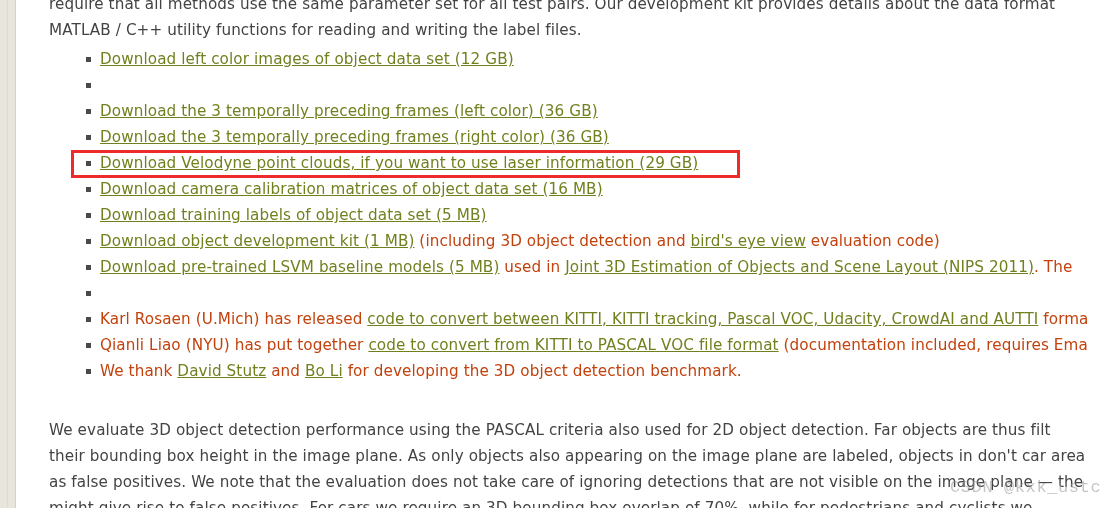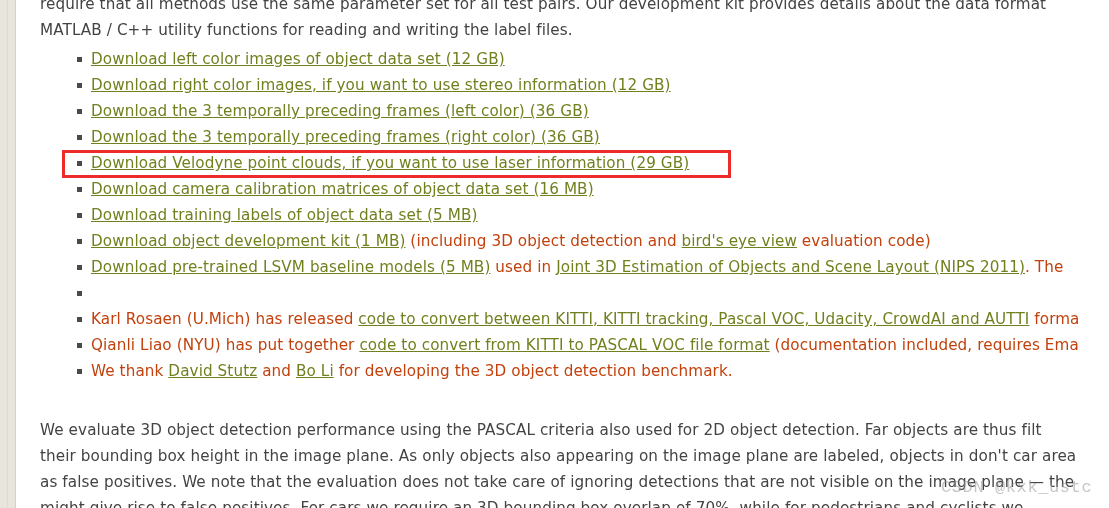--- a/index.html
+++ b/index.html
@@ -28,21 +28,21 @@
   #gutter-inner {
     position: absolute;
     left: 7px; top: 0;
     width: 1px; height: 508px;
     background: #dedcd2;
   }
 
   
   #page {
     position: absolute;
-    left: 6px; top: 0;
+    left: 15px; top: 0;
     width: 1091px; height: 508px;
     overflow: hidden;
   }
 
   .para {
     color: #434343;
     font-size: 15.2px;
     line-height: 26px;
     letter-spacing: 0.1px;
     white-space: nowrap;
@@ -142,21 +142,21 @@
 
 <div id="page">
 
   <div id="top-para">
     <div class="para l1">require that all methods use the same parameter set for all test pairs. Our development kit provides details about the data format</div>
     <div class="para l2">MATLAB / C++ utility functions for reading and writing the label files.</div>
   </div>
 
   <ul class="blist" id="download-list">
       <li><span class="marker"></span><a class="lnk" href="#">Download left color images of object data set (12 GB)</a></li>
-      <li><span class="marker"></span><a class="lnk" href="#">Download right color images, if you want to use stereo information (12 GB)</a></li>
+      <li><span class="marker"></span></li>
       <li><span class="marker"></span><a class="lnk" href="#">Download the 3 temporally preceding frames (left color) (36 GB)</a></li>
       <li><span class="marker"></span><a class="lnk" href="#">Download the 3 temporally preceding frames (right color) (36 GB)</a></li>
       <li><span class="marker"></span><a class="lnk" href="#">Download Velodyne point clouds, if you want to use laser information (29 GB)</a></li>
       <li><span class="marker"></span><a class="lnk" href="#">Download camera calibration matrices of object data set (16 MB)</a></li>
       <li><span class="marker"></span><a class="lnk" href="#">Download training labels of object data set (5 MB)</a></li>
       <li><span class="marker"></span><a class="lnk" href="#">Download object development kit (1 MB)</a><span class="plain"> (including 3D object detection and </span><a class="lnk" href="#">bird's eye view</a><span class="plain"> evaluation code)</span></li>
       <li><span class="marker"></span><a class="lnk" href="#">Download pre-trained LSVM baseline models (5 MB)</a><span class="plain"> used in </span><a class="lnk" href="#">Joint 3D Estimation of Objects and Scene Layout (NIPS 2011)</a><span class="plain">. The</span></li>
       <li><span class="marker"></span></li>
       <li><span class="marker"></span><span class="plain">Karl Rosaen (U.Mich) has released </span><a class="lnk" href="#">code to convert between KITTI, KITTI tracking, Pascal VOC, Udacity, CrowdAI and AUTTI</a><span class="plain"> forma</span></li>
       <li><span class="marker"></span><span class="plain">Qianli Liao (NYU) has put together </span><a class="lnk" href="#">code to convert from KITTI to PASCAL VOC file format</a><span class="plain"> (documentation included, requires Ema</span></li>

